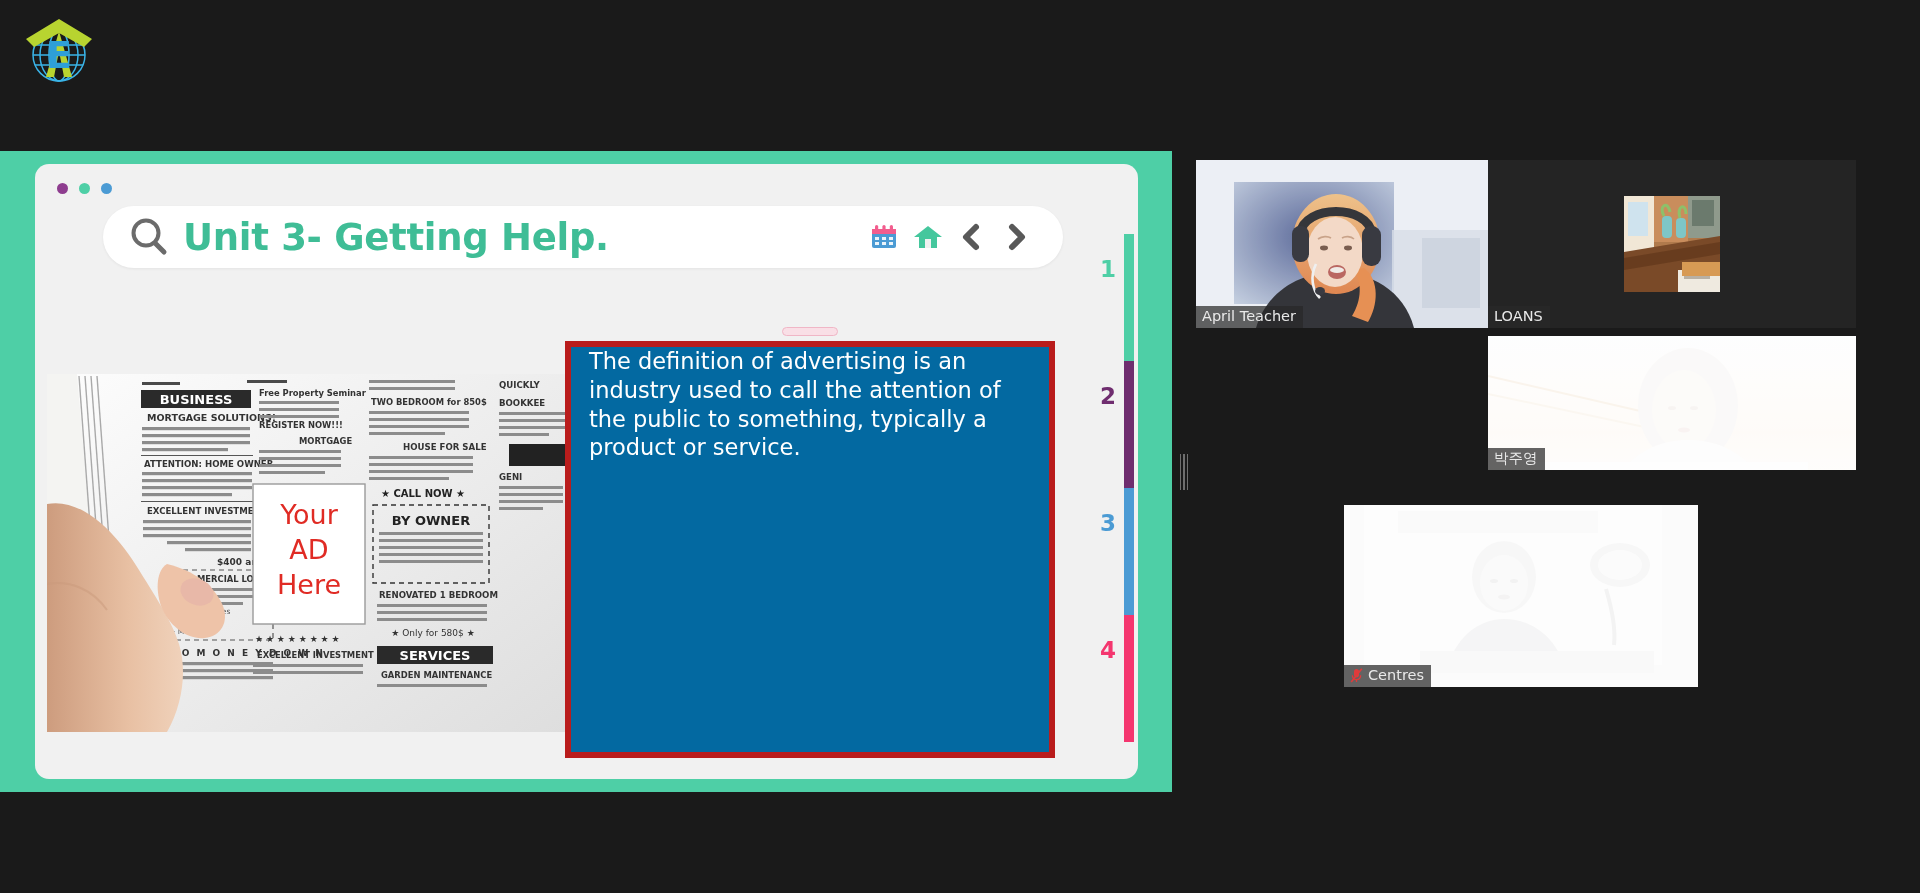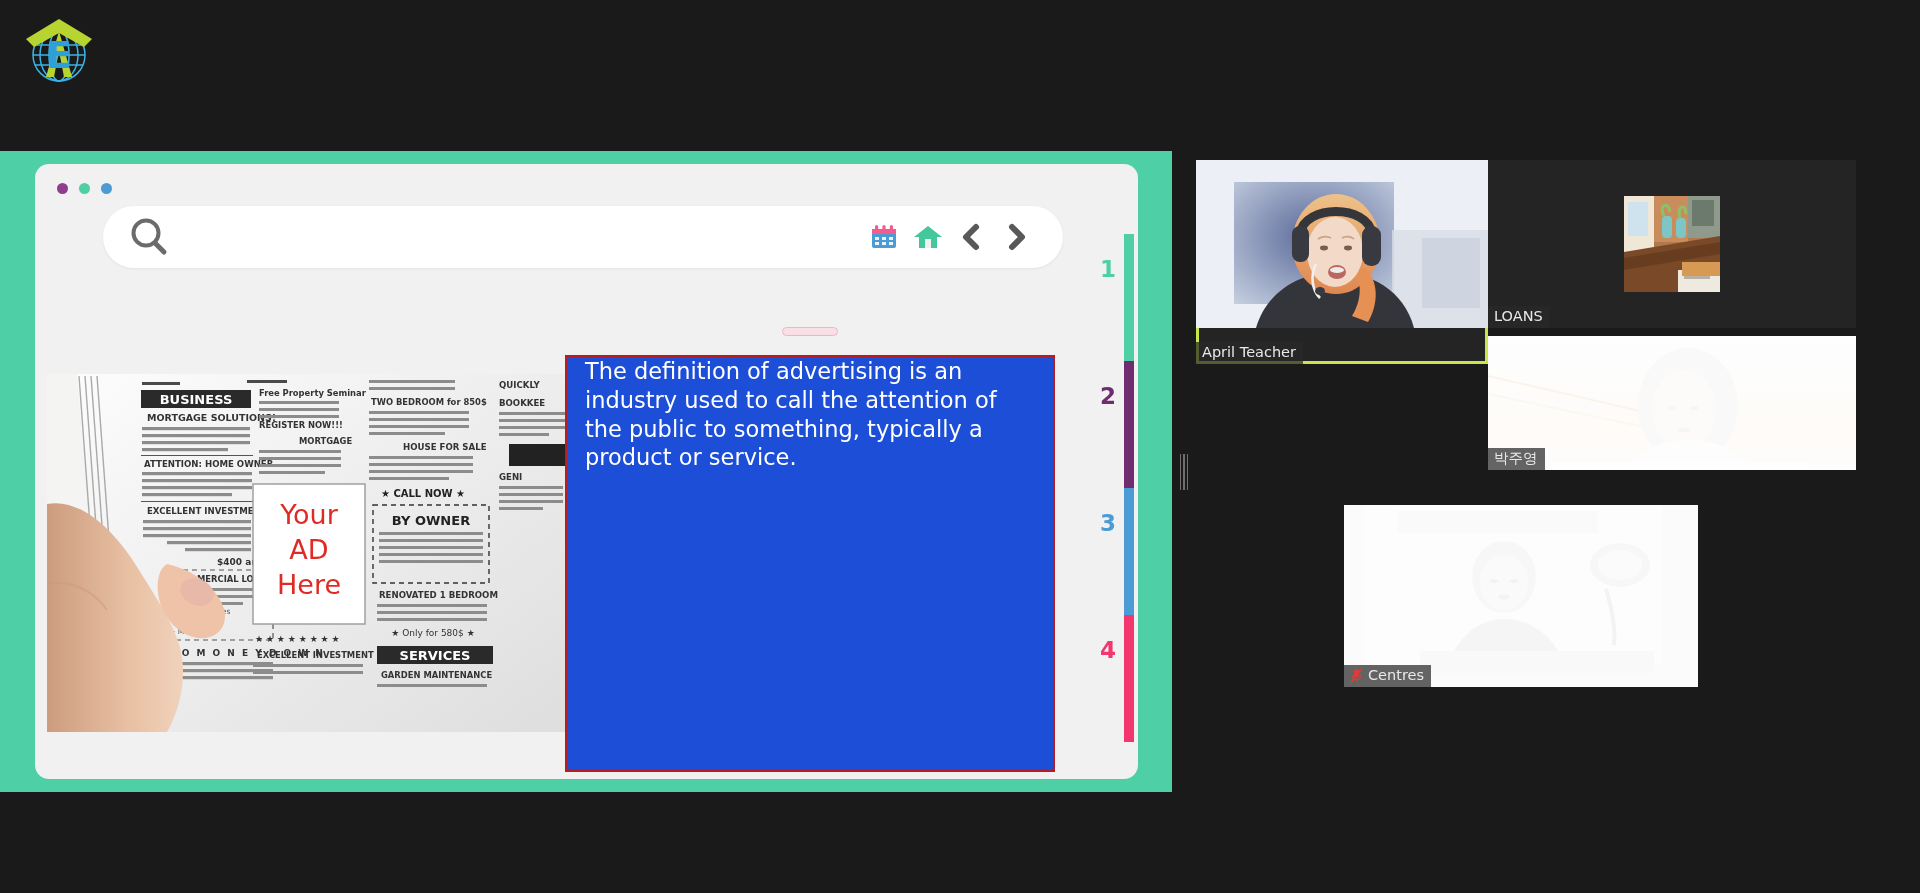--- a/index.html
+++ b/index.html
@@ -56,22 +56,22 @@
 
   
   #news-img {
     position: absolute; left: 12px; top: 210px; width: 520px; height: 358px;
     background: #efefee; overflow: hidden;
   }
   #news-img svg { display:block; }
 
   
   #text-box {
-    position: absolute; left: 530px; top: 191px; width: 490px; height: 417px;
-    background: #1d4ed8; border: 2px solid #b91c1c;
+    position: absolute; left: 530px; top: 177px; width: 490px; height: 417px;
+    background: #0369a1; border: 6px solid #b91c1c;
   }
   #text-box .para {
     color: #ffffff; font-family: "DejaVu Sans", sans-serif;
     font-size: 22.5px; line-height: 1.28; padding: 0 18px;
   }
   #para1 { padding-top: 36px; }
   #para2 { padding-top: 44px; }
   #box-handle {
     position: absolute; left: 530px; top: 159px; width: 490px; height: 16px;
     display: flex; justify-content: center; align-items: center;
@@ -97,21 +97,21 @@
     position: absolute; left: 0; bottom: 0; z-index: 6;
     background: rgba(40,40,40,0.72);
     color: #e9e9e9; font-size: 14.5px; line-height: 19px;
     padding: 1px 7px 2px 6px; display: flex; align-items: center; gap: 5px;
     font-family: "DejaVu Sans", sans-serif; white-space: nowrap;
   }
   .mute-icon { width: 13px; height: 15px; display: block; }
   .tile.active { outline: 3px solid #c6e64c; outline-offset: -3px; }
 
   
-  #tile-a { left: 0px; top: 0px; width: 292px; height: 204px; }
+  #tile-a { left: 0px; top: 0px; width: 292px; height: 168px; }
   
   #tile-b { left: 292px; top: 0px; width: 368px; height: 168px; }
   #tile-b .avatar {
     position: absolute; left: 50%; top: 50%; transform: translate(-50%,-50%);
     width: 96px; height: 96px; overflow: hidden;
   }
   
   #tile-c { left: 0px; top: 176px; width: 292px; height: 161px; }
   
   #tile-d { left: 292px; top: 176px; width: 368px; height: 134px; }
@@ -146,20 +146,21 @@
         <span class="dot d3"></span>
       </div>
 
       <div id="search-bar">
         <span id="search-icon">
           <svg width="44" height="44" viewBox="0 0 44 44">
             <circle cx="19" cy="18" r="12.5" fill="none" stroke="#6b6b6b" stroke-width="4"></circle>
             <line x1="28" y1="28" x2="37" y2="37" stroke="#6b6b6b" stroke-width="5" stroke-linecap="round"></line>
           </svg>
         </span>
+        <span id="slide-title">Unit 3- Getting Help.</span>
 
         <span id="title-icons">
           <span class="t-icon">
             <svg width="30" height="30" viewBox="0 0 30 30">
               <rect x="3" y="7" width="24" height="19" rx="2" fill="#4b9bd4"></rect>
               <rect x="3" y="7" width="24" height="5" fill="#f25d8e"></rect>
               <rect x="6" y="3" width="3.2" height="7" rx="1.6" fill="#f25d8e"></rect>
               <rect x="13.4" y="3" width="3.2" height="7" rx="1.6" fill="#f25d8e"></rect>
               <rect x="20.8" y="3" width="3.2" height="7" rx="1.6" fill="#f25d8e"></rect>
               <g fill="#eaf4fb">

